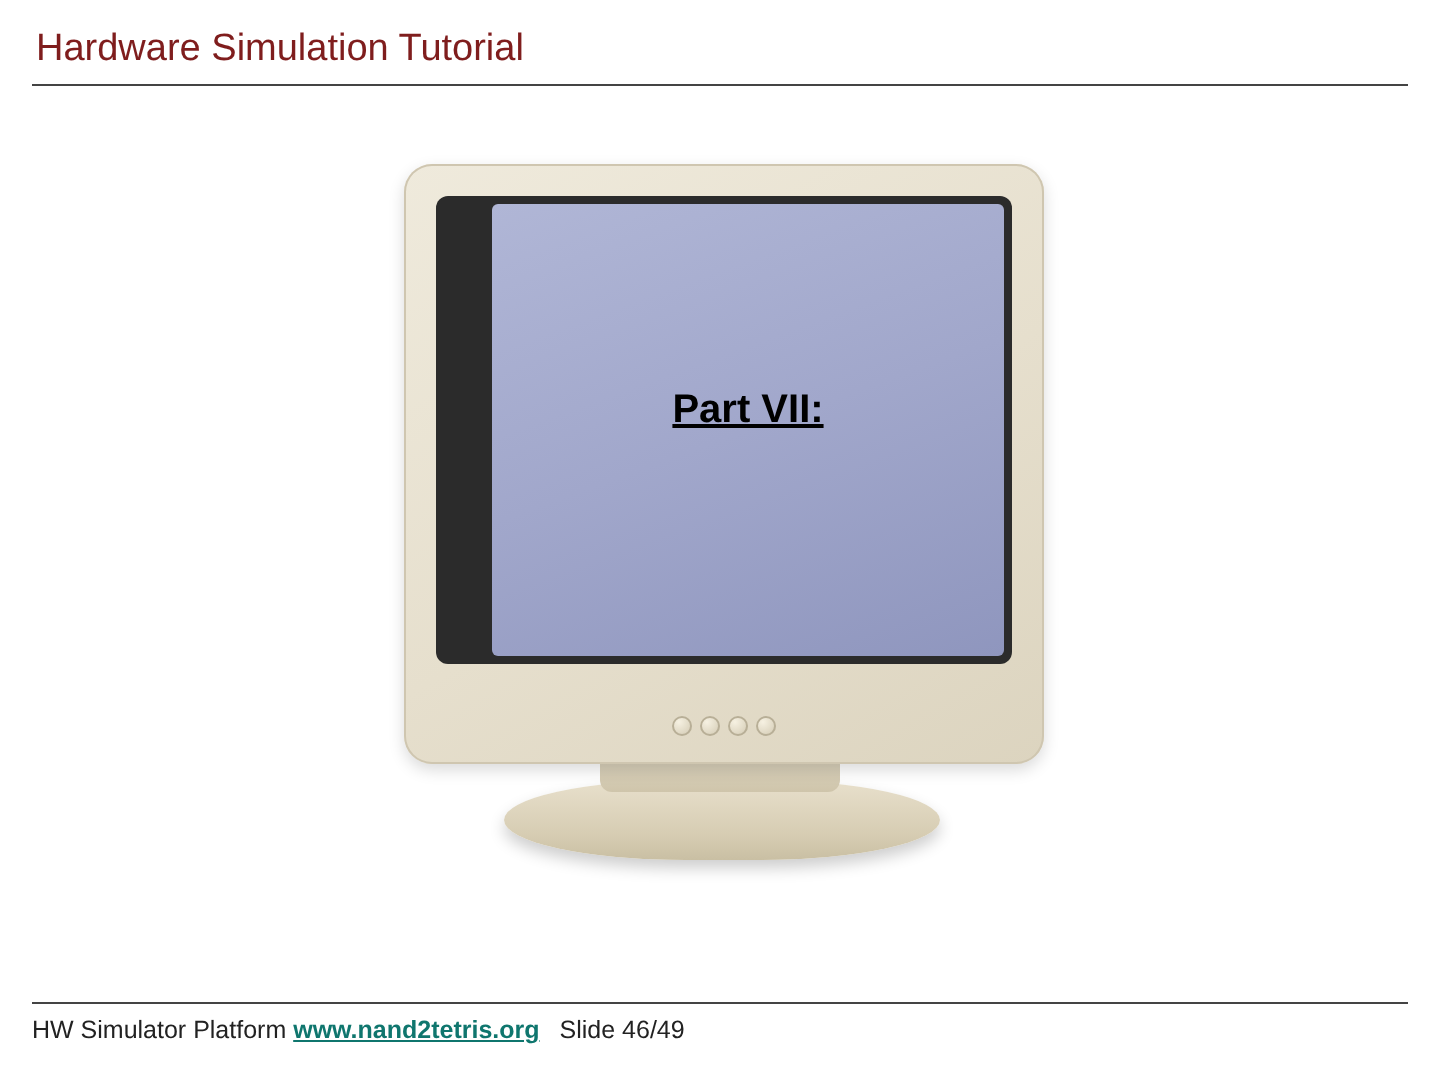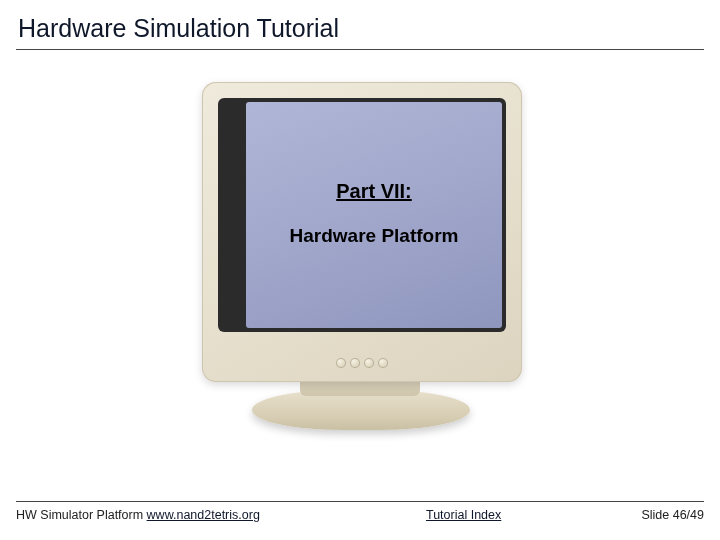--- a/index.html
+++ b/index.html
@@ -8,22 +8,22 @@
     height: 540px;
     background: #fff;
     font-family: Arial, Helvetica, sans-serif;
     position: relative;
     overflow: hidden;
   }
   .header {
     padding: 14px 18px 6px 18px;
   }
   .title {
-    font-size: 25px;
-    color: #0f172a;
+    font-size: 19px;
+    color: #7f1d1d;
     font-weight: 400;
   }
   .hr-top {
     border: none;
     border-top: 1px solid #444;
     margin: 0 16px;
   }
   .stage {
     position: absolute;
     top: 72px;
@@ -121,21 +121,21 @@
     border-top: 1px solid #444;
     margin-bottom: 6px;
   }
   .footer-row {
     display: flex;
     align-items: baseline;
     font-size: 12.5px;
     color: #222;
   }
   .footer-left { flex: 0 0 auto; }
-  .footer-link { color: #0f172a; text-decoration: underline; cursor: pointer; }
+  .footer-link { color: #0f766e; text-decoration: underline; cursor: pointer; font-weight: bold; }
   .footer-center {
     flex: 1 1 auto;
     text-align: center;
     padding-left: 36px;
   }
   .footer-right {
     flex: 0 0 auto;
     text-align: right;
     margin-left: 10px;
   }
@@ -148,36 +148,32 @@
 </div>
 <hr class="hr-top">
 
 <div class="stage">
   <div class="monitor-base"></div>
   <div class="monitor-stand"></div>
   <div class="monitor">
     <div class="bezel">
       <div class="screen">
         <div class="part-title">Part VII:</div>
-        <div class="part-line">Hardware Platform</div>
       </div>
     </div>
     <div class="controls">
       <div class="knob"></div>
       <div class="knob"></div>
       <div class="knob"></div>
       <div class="knob"></div>
     </div>
   </div>
 </div>
 
 <div class="footer">
   <hr class="hr-bot">
   <div class="footer-row">
     <div class="footer-left">
       <span>HW Simulator Platform </span><a class="footer-link">www.nand2tetris.org</a>
     </div>
-    <div class="footer-center">
-      <a class="footer-link">Tutorial Index</a>
-    </div>
     <div class="footer-right">Slide 46/49</div>
   </div>
 </div>
 
 </body></html>

